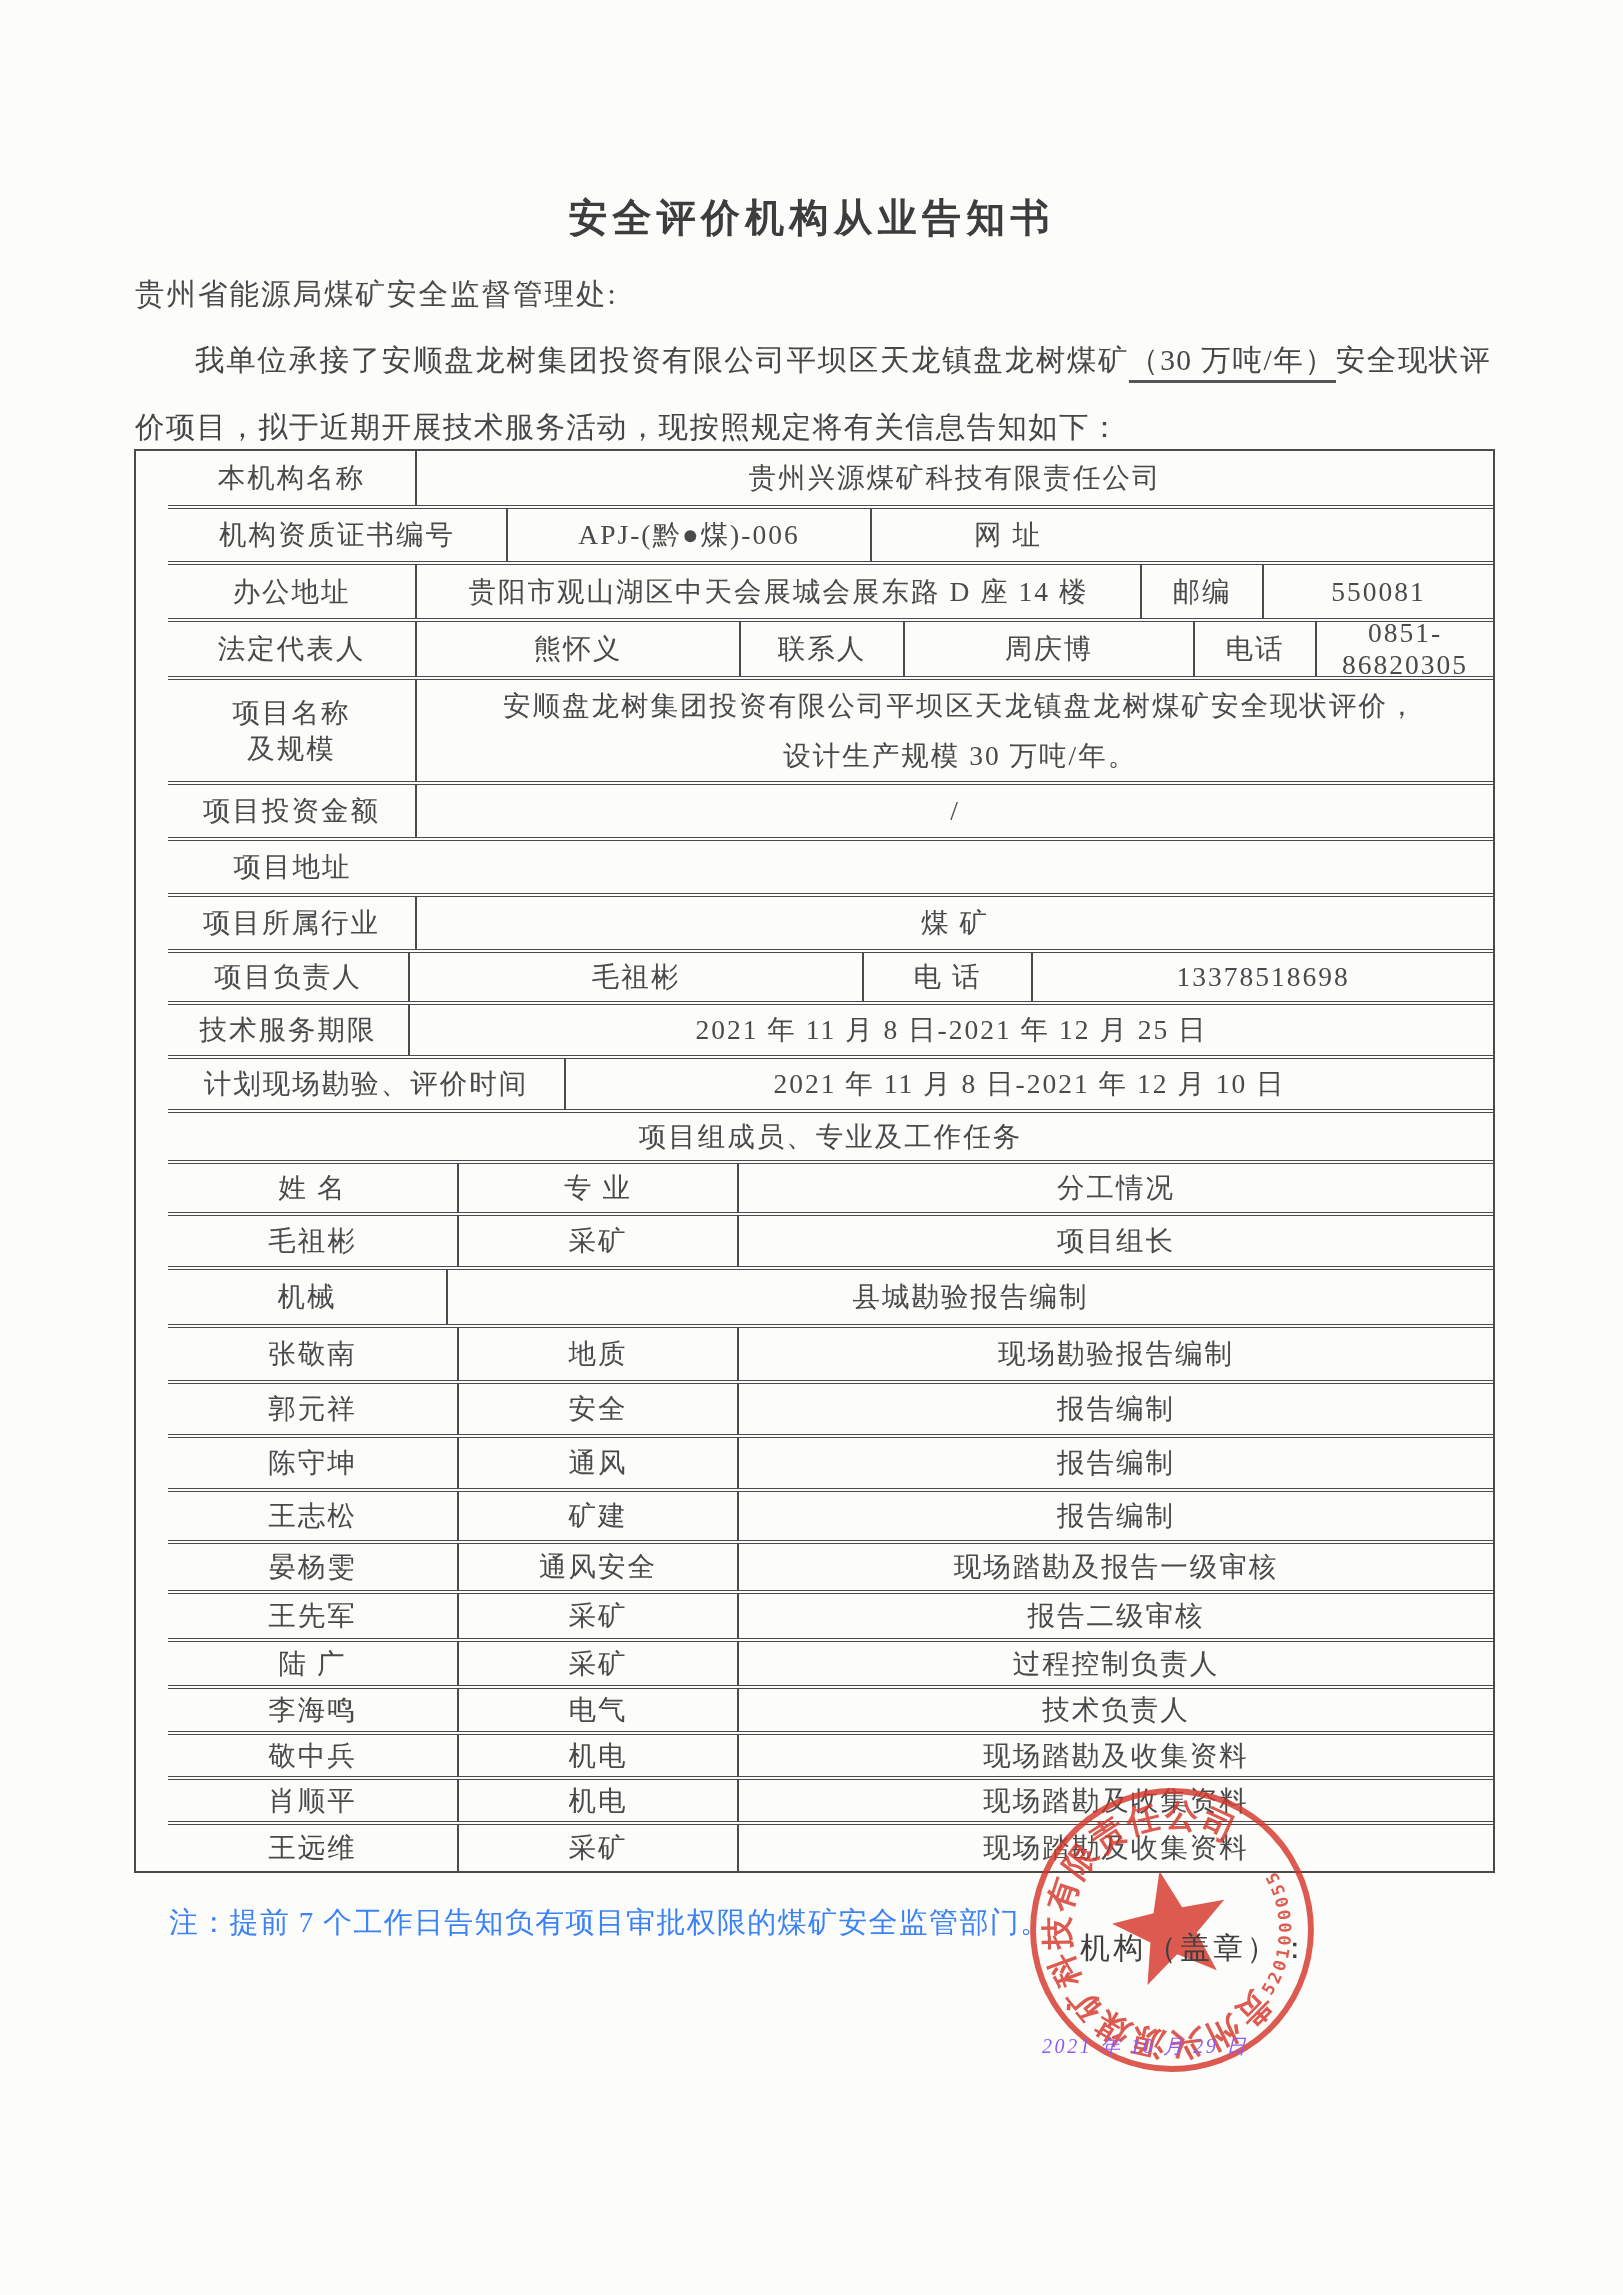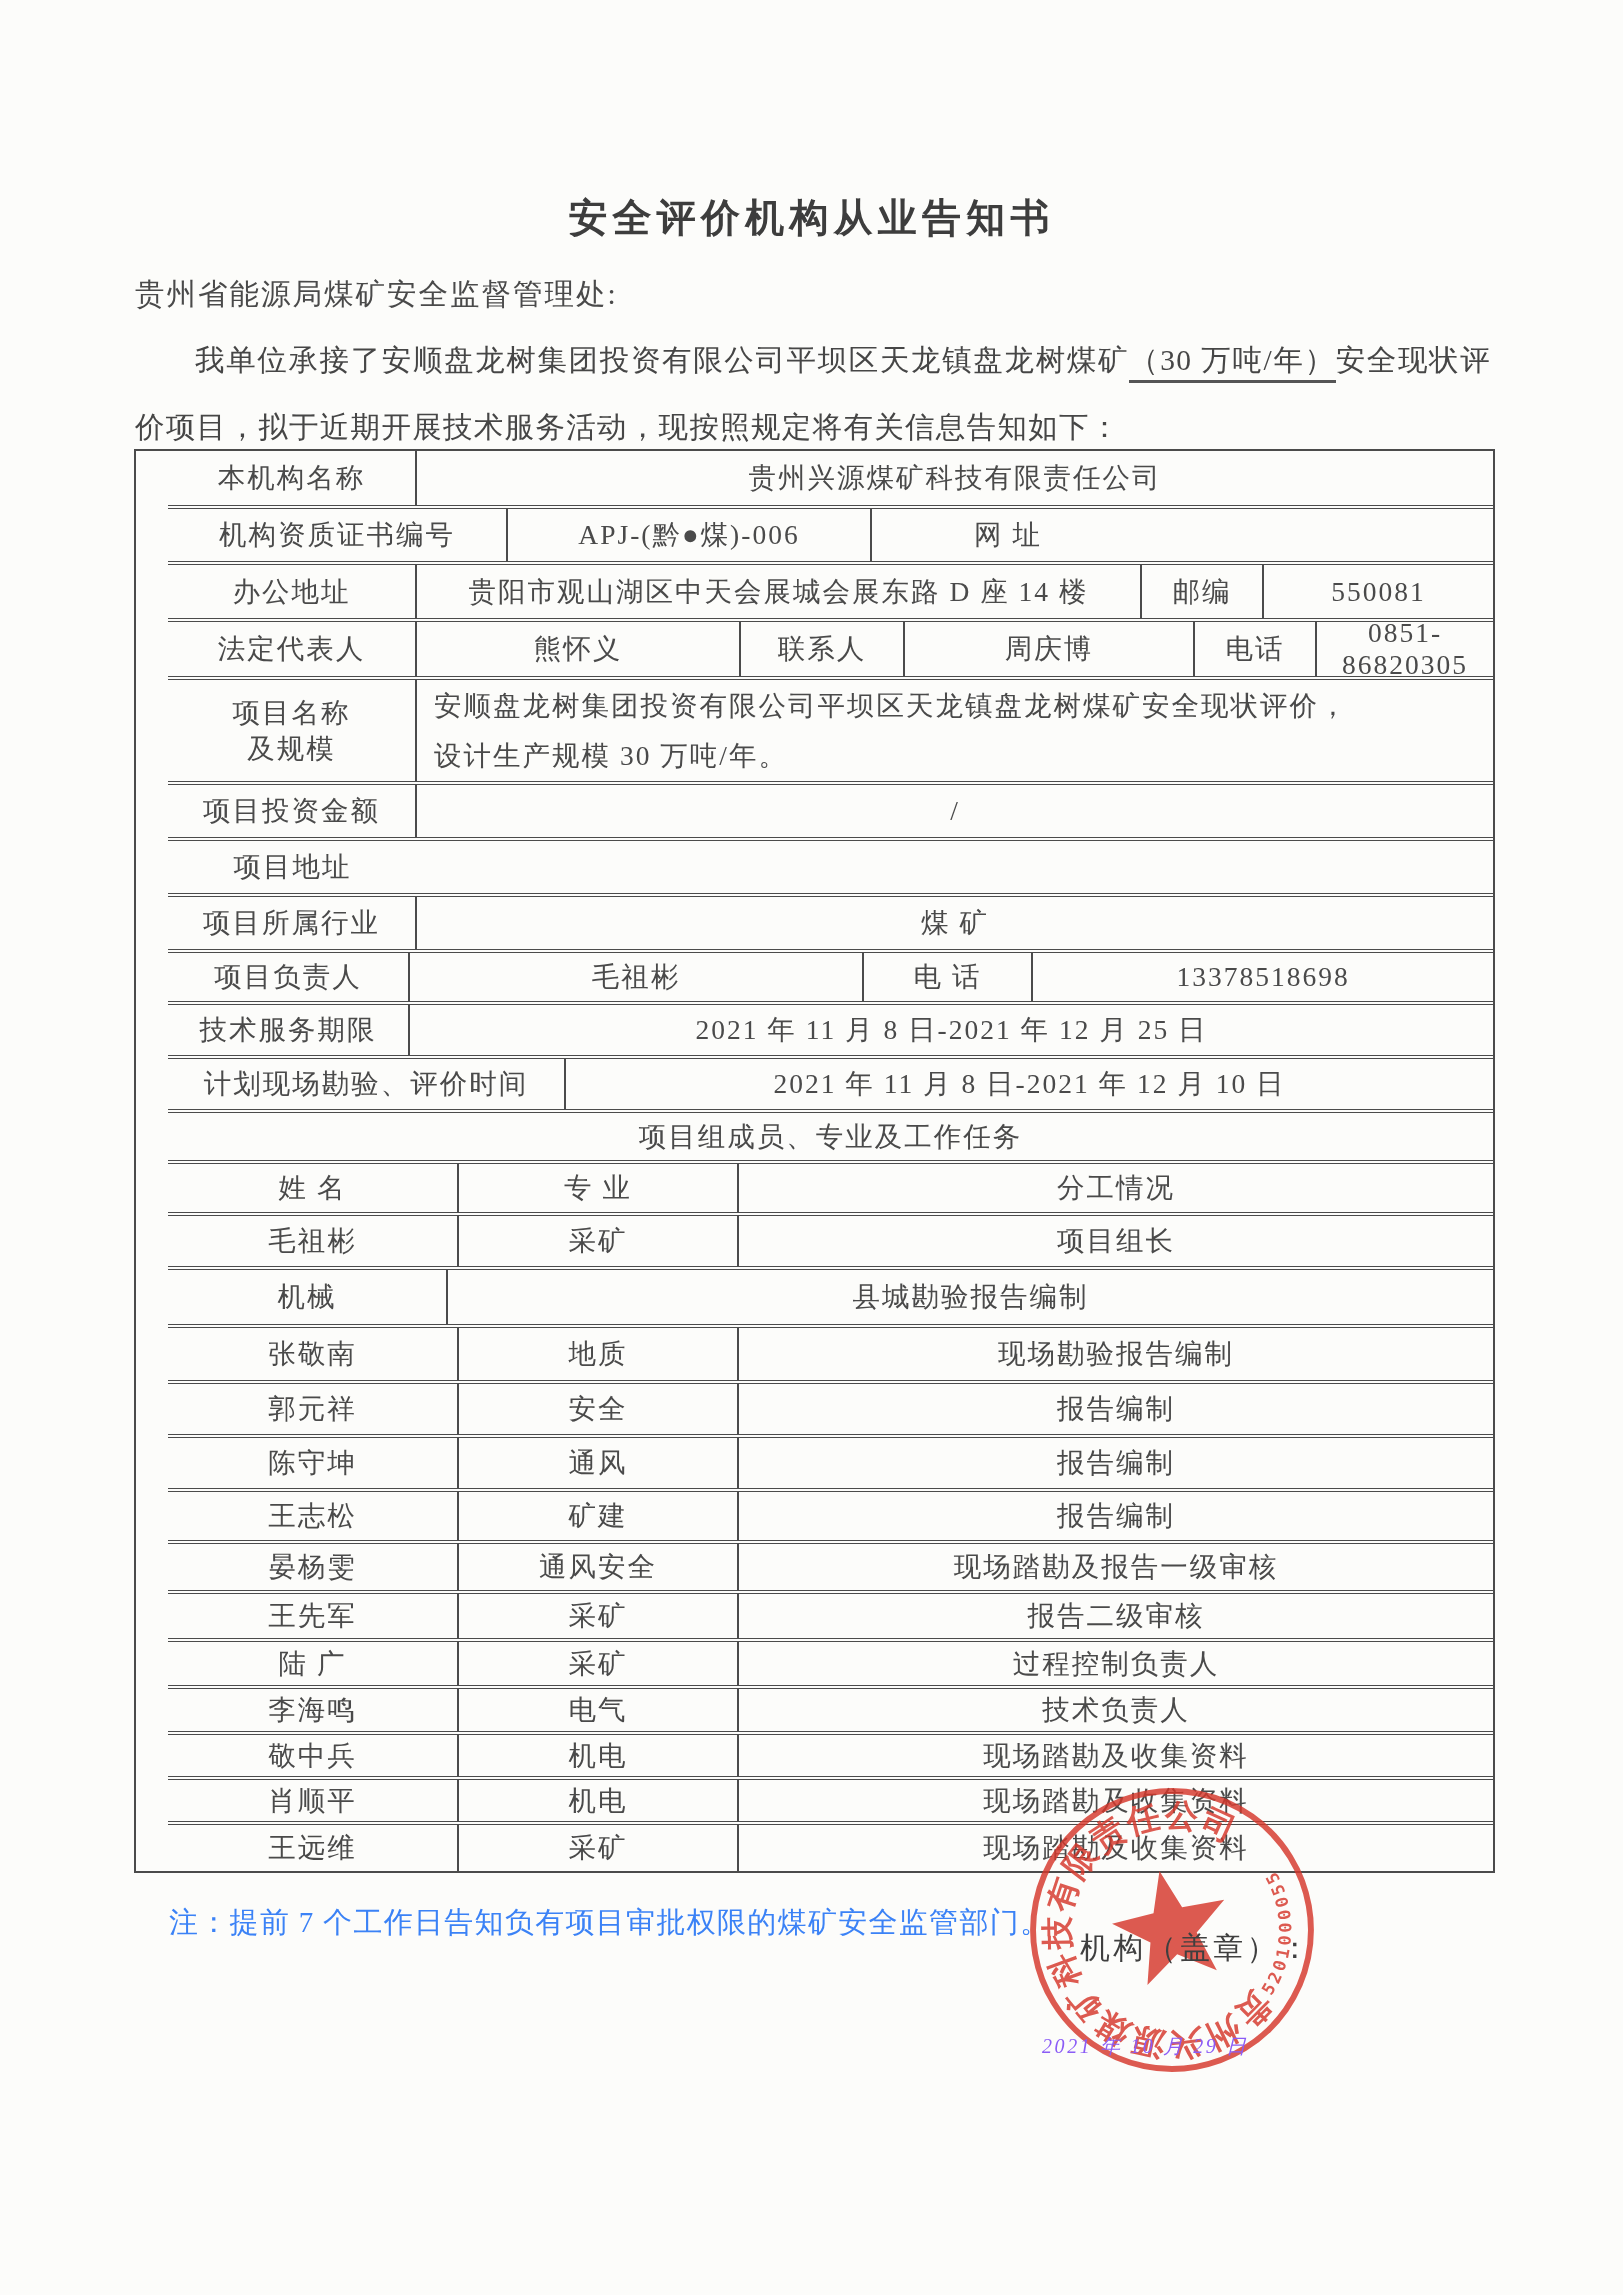--- a/index.html
+++ b/index.html
@@ -47,21 +47,21 @@
     box-sizing:border-box;
     border-right:2px solid #4b4b4b;
     text-align:center; letter-spacing:2px;
     padding:0 6.5px;
     color:#4a4a4a;
   }
   .cell:last-child { border-right:none; }
   .cell.grow { flex:1; }
   .cell.stack { flex-direction:column; }
   .cell.left {
-    align-items:flex-start; justify-content:center; text-align:left;
+    align-items:center; justify-content:center; text-align:left;
     padding-left:17px;
   }
   .proj-line { line-height:50px; }
 
   .note-line {
     position:absolute; top:1903px; left:169px;
     font-size:29px; letter-spacing:1.3px; color:#3b82f6;
     z-index:3;
   }
   .seal-caption {

